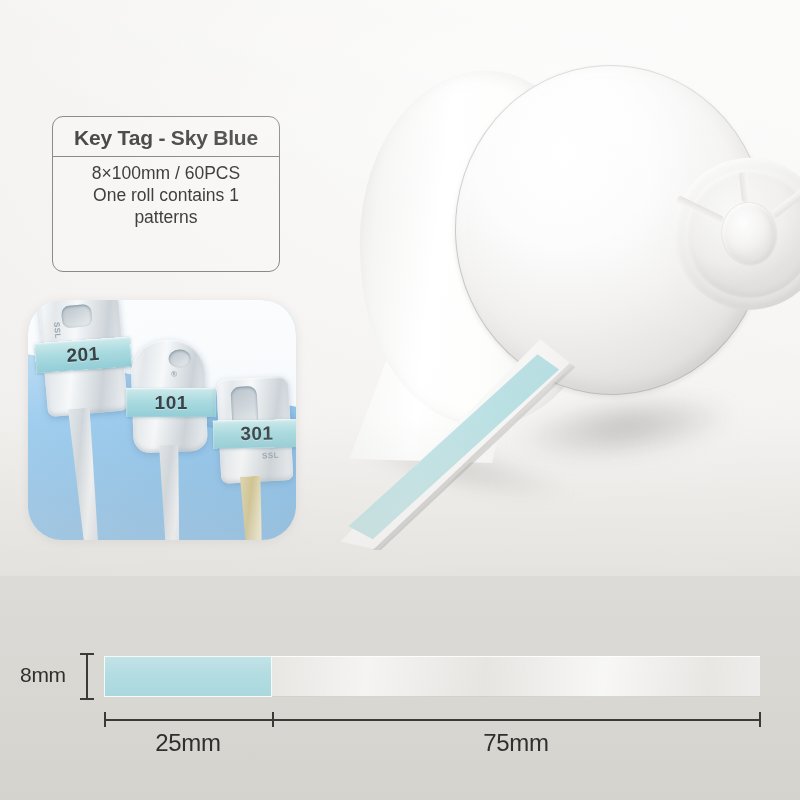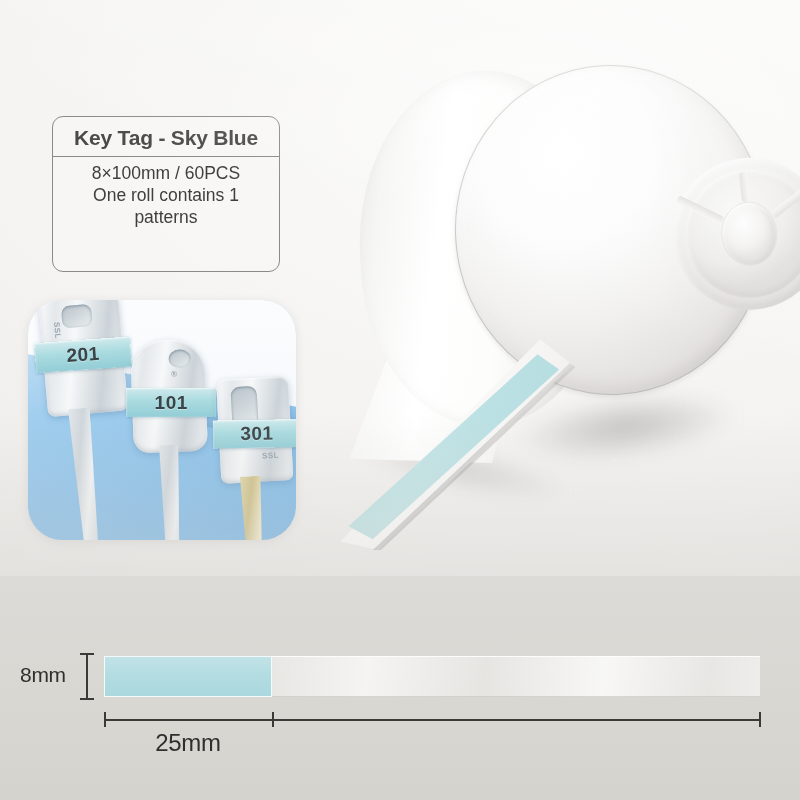--- a/index.html
+++ b/index.html
@@ -544,14 +544,15 @@
   <div class="dim-v"></div>
   <div class="dim-v-cap top"></div>
   <div class="dim-v-cap bot"></div>
 
   <div class="dim-h"></div>
   <div class="dim-tick t-left"></div>
   <div class="dim-tick t-mid"></div>
   <div class="dim-tick t-right"></div>
 
   <span class="dim-label l-25">25mm</span>
+  <span class="dim-label l-75">75mm</span>
 
 </div>
 
 </body></html>

